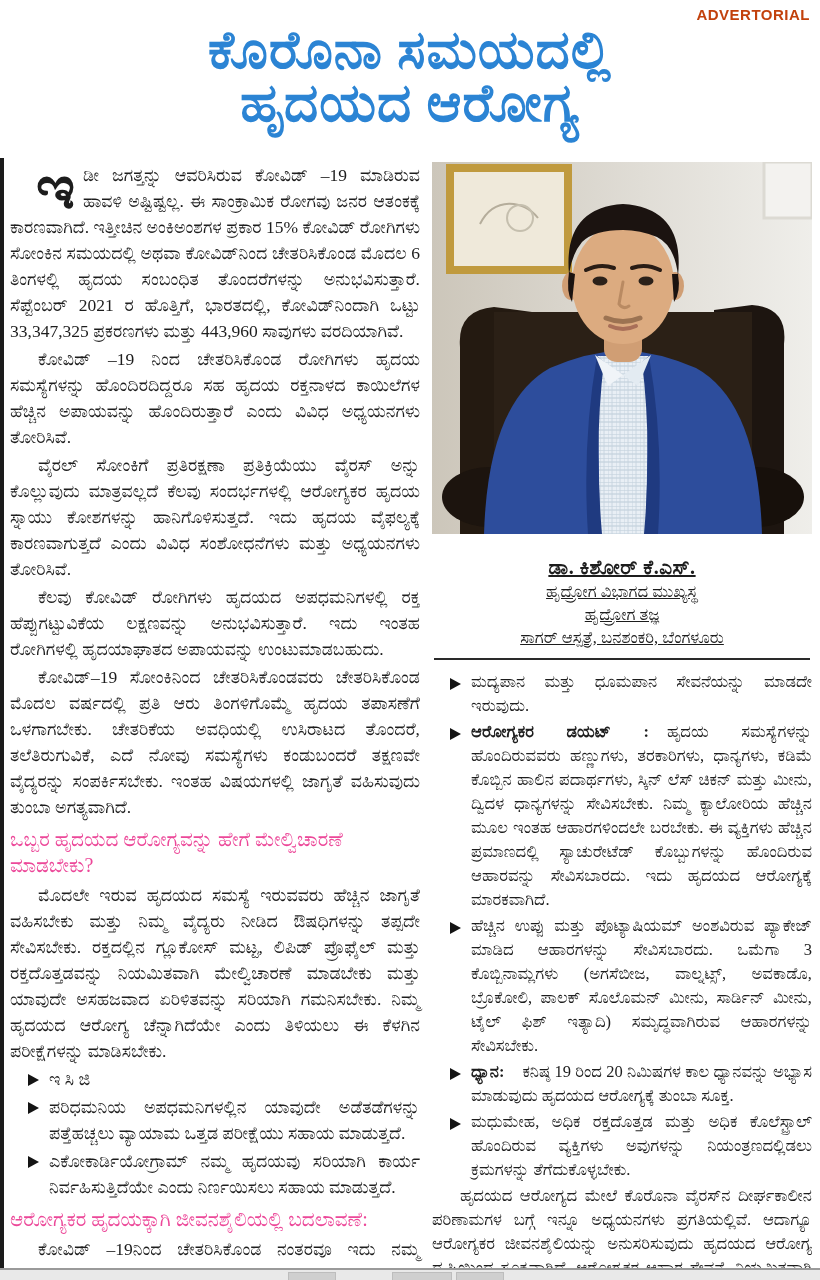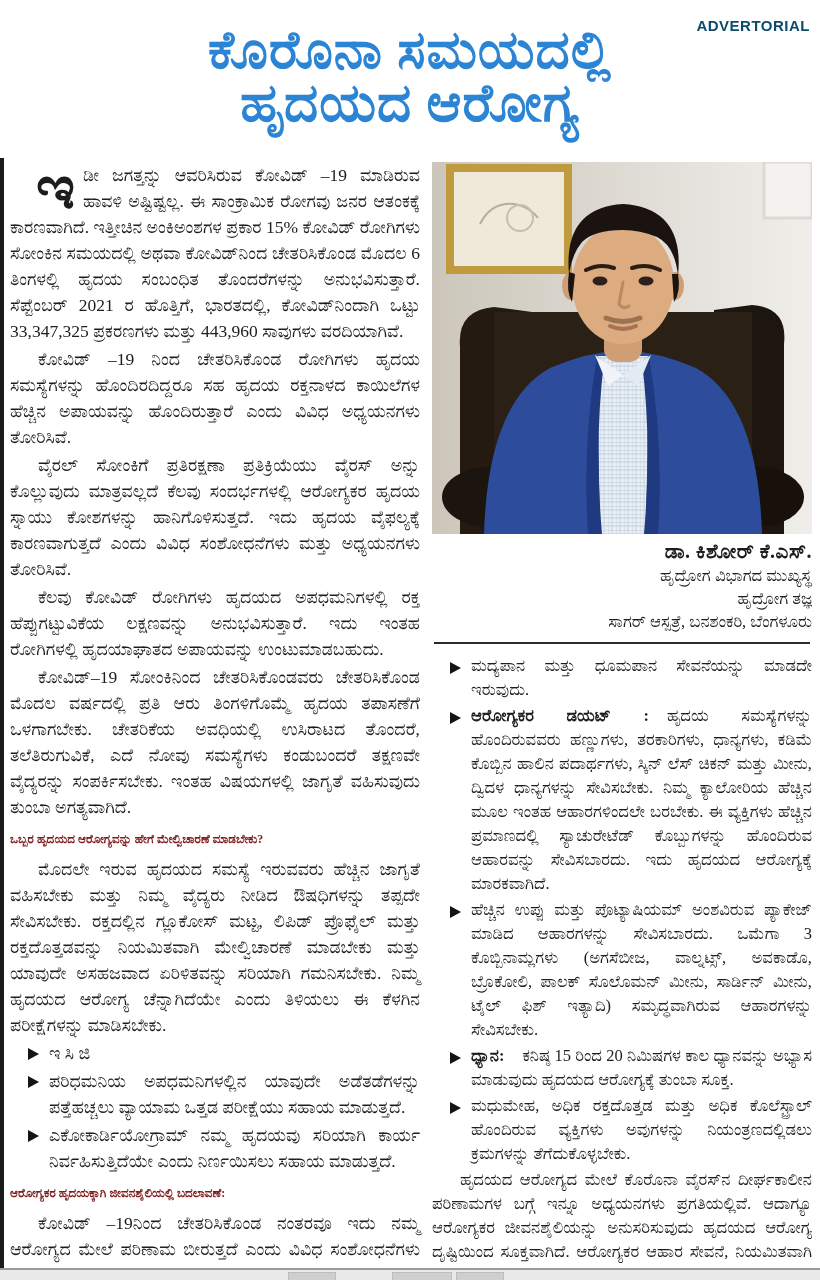--- a/index.html
+++ b/index.html
@@ -5,23 +5,23 @@
   html,body{margin:0;padding:0;background:#ffffff;}
   .page{
     position:relative;
     width:820px;height:1280px;
     background:#ffffff;
     overflow:hidden;
     font-family:"Liberation Serif","DejaVu Serif",serif;
     color:#1d1d1d;
   }
   .adv-label{
-    position:absolute;top:17px;right:10px;
+    position:absolute;top:6px;right:10px;
     font-family:"Liberation Sans","DejaVu Sans",sans-serif;
-    font-weight:bold;font-size:15px;letter-spacing:.5px;color:#0c4a6e;
+    font-weight:bold;font-size:15px;letter-spacing:.5px;color:#c2410c;
   }
   .title{
     position:absolute;top:24px;left:0;width:100%;
     margin:0;text-align:center;
     font-size:53px;line-height:53px;font-weight:bold;
     letter-spacing:1px;
   }
   .left-border{
     position:absolute;left:0;top:158px;width:4px;height:1110px;
     background:#1b1b1b;
@@ -38,40 +38,40 @@
   p{margin:0 0 2px 0;}
   .indent{text-indent:28px;}
   .dropcap{
     float:left;
     font-size:60px;line-height:48px;
     font-weight:bold;
     padding:2px 8px 0 26px;
   }
   h2{
     margin:6px 0 4px 0;
-    font-size:12px;line-height:26px;
-    font-weight:bold;color:#7f1d1d;text-align:left;
+    font-size:20px;line-height:26px;
+    font-weight:normal;color:#ec4899;text-align:left;
   }
   .bullet{display:flex;margin:2px 0 2px 0;}
   .tri{
     flex:0 0 auto;
     width:0;height:0;margin:8px 10px 0 18px;
     border-left:11px solid #141414;
     border-top:6px solid transparent;
     border-bottom:6px solid transparent;
   }
   .btext{flex:1 1 auto;margin:0;}
   .lead{font-weight:bold;}
   .lead:not(:empty){margin-right:18px;}
   .photo{
     width:380px;height:372px;
     background:#d8d4cb;
     overflow:hidden;
   }
-  .caption{margin-top:4px;text-align:right;}
+  .caption{margin-top:20px;text-align:center;text-decoration:underline;}
   .caption-name{font-size:20px;font-weight:bold;line-height:26px;letter-spacing:.5px;}
   .caption-line{font-size:16.5px;line-height:23px;}
   .caption-rule{
     border:none;border-top:2px solid #2a2a2a;
     margin:9px 2px 10px 2px;
   }
   .closing{text-indent:28px;margin-top:2px;}
   .bottom-strip{
     position:absolute;left:0;bottom:0;width:820px;height:10px;
     background:#e9e9e9;border-top:2px solid #9a9a9a;
@@ -194,21 +194,21 @@
       <div class="bullet">
         <span class="tri"></span>
         <p class="btext"><b class="lead">ಆರೋಗ್ಯಕರ ಡಯಟ್ :</b><span>ಹೃದಯ ಸಮಸ್ಯೆಗಳನ್ನು ಹೊಂದಿರುವವರು ಹಣ್ಣುಗಳು, ತರಕಾರಿಗಳು, ಧಾನ್ಯಗಳು, ಕಡಿಮೆ ಕೊಬ್ಬಿನ ಹಾಲಿನ ಪದಾರ್ಥಗಳು, ಸ್ಕಿನ್ ಲೆಸ್ ಚಿಕನ್ ಮತ್ತು ಮೀನು, ದ್ವಿದಳ ಧಾನ್ಯಗಳನ್ನು ಸೇವಿಸಬೇಕು. ನಿಮ್ಮ ಕ್ಯಾಲೋರಿಯ ಹೆಚ್ಚಿನ ಮೂಲ ಇಂತಹ ಆಹಾರಗಳಿಂದಲೇ ಬರಬೇಕು. ಈ ವ್ಯಕ್ತಿಗಳು ಹೆಚ್ಚಿನ ಪ್ರಮಾಣದಲ್ಲಿ ಸ್ಯಾಚುರೇಟೆಡ್ ಕೊಬ್ಬುಗಳನ್ನು ಹೊಂದಿರುವ ಆಹಾರವನ್ನು ಸೇವಿಸಬಾರದು. ಇದು ಹೃದಯದ ಆರೋಗ್ಯಕ್ಕೆ ಮಾರಕವಾಗಿದೆ.</span></p>
       </div>
       <div class="bullet">
         <span class="tri"></span>
         <p class="btext"><b class="lead"></b><span>ಹೆಚ್ಚಿನ ಉಪ್ಪು ಮತ್ತು ಪೊಟ್ಯಾಷಿಯಮ್ ಅಂಶವಿರುವ ಪ್ಯಾಕೇಜ್ ಮಾಡಿದ ಆಹಾರಗಳನ್ನು ಸೇವಿಸಬಾರದು. ಒಮೆಗಾ 3 ಕೊಬ್ಬಿನಾಮ್ಲಗಳು (ಅಗಸೆಬೀಜ, ವಾಲ್ನಟ್ಸ್, ಅವಕಾಡೊ, ಬ್ರೊಕೋಲಿ, ಪಾಲಕ್ ಸೊಲೊಮನ್ ಮೀನು, ಸಾರ್ಡಿನ್ ಮೀನು, ಟೈಲ್ ಫಿಶ್ ಇತ್ಯಾದಿ) ಸಮೃದ್ಧವಾಗಿರುವ ಆಹಾರಗಳನ್ನು ಸೇವಿಸಬೇಕು.</span></p>
       </div>
       <div class="bullet">
         <span class="tri"></span>
-        <p class="btext"><b class="lead">ಧ್ಯಾನ:</b><span>ಕನಿಷ್ಠ 15 ರಿಂದ 20 ನಿಮಿಷಗಳ ಕಾಲ ಧ್ಯಾನವನ್ನು ಅಭ್ಯಾಸ ಮಾಡುವುದು ಹೃದಯದ ಆರೋಗ್ಯಕ್ಕೆ ತುಂಬಾ ಸೂಕ್ತ.</span></p>
+        <p class="btext"><b class="lead">ಧ್ಯಾನ:</b><span>ಕನಿಷ್ಠ 19 ರಿಂದ 20 ನಿಮಿಷಗಳ ಕಾಲ ಧ್ಯಾನವನ್ನು ಅಭ್ಯಾಸ ಮಾಡುವುದು ಹೃದಯದ ಆರೋಗ್ಯಕ್ಕೆ ತುಂಬಾ ಸೂಕ್ತ.</span></p>
       </div>
       <div class="bullet">
         <span class="tri"></span>
         <p class="btext"><b class="lead"></b><span>ಮಧುಮೇಹ, ಅಧಿಕ ರಕ್ತದೊತ್ತಡ ಮತ್ತು ಅಧಿಕ ಕೊಲೆಸ್ಟ್ರಾಲ್ ಹೊಂದಿರುವ ವ್ಯಕ್ತಿಗಳು ಅವುಗಳನ್ನು ನಿಯಂತ್ರಣದಲ್ಲಿಡಲು ಕ್ರಮಗಳನ್ನು ತೆಗೆದುಕೊಳ್ಳಬೇಕು.</span></p>
       </div>
 
       <p class="closing">ಹೃದಯದ ಆರೋಗ್ಯದ ಮೇಲೆ ಕೊರೊನಾ ವೈರಸ್‌ನ ದೀರ್ಘಕಾಲೀನ ಪರಿಣಾಮಗಳ ಬಗ್ಗೆ ಇನ್ನೂ ಅಧ್ಯಯನಗಳು ಪ್ರಗತಿಯಲ್ಲಿವೆ. ಆದಾಗ್ಯೂ ಆರೋಗ್ಯಕರ ಜೀವನಶೈಲಿಯನ್ನು ಅನುಸರಿಸುವುದು ಹೃದಯದ ಆರೋಗ್ಯ ದೃಷ್ಟಿಯಿಂದ ಸೂಕ್ತವಾಗಿದೆ. ಆರೋಗ್ಯಕರ ಆಹಾರ ಸೇವನೆ, ನಿಯಮಿತವಾಗಿ ವ್ಯಾಯಾಮ, ಧೂಮಪಾನ ಮತ್ತು ಮದ್ಯಪಾನವನ್ನು ಮಾಡದೇ ಇರುವುದು ನಿಮ್ಮ ಹೃದಯವನ್ನು ರಕ್ಷಿಸುವ ಉತ್ತಮ ಮಾರ್ಗಗಳಾಗಿವೆ.</p>
 
     </div>
   </div>

